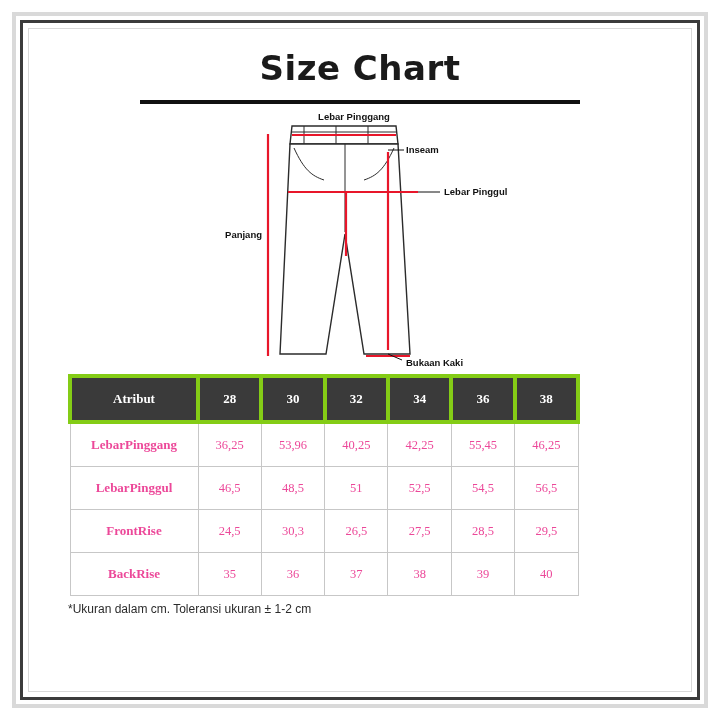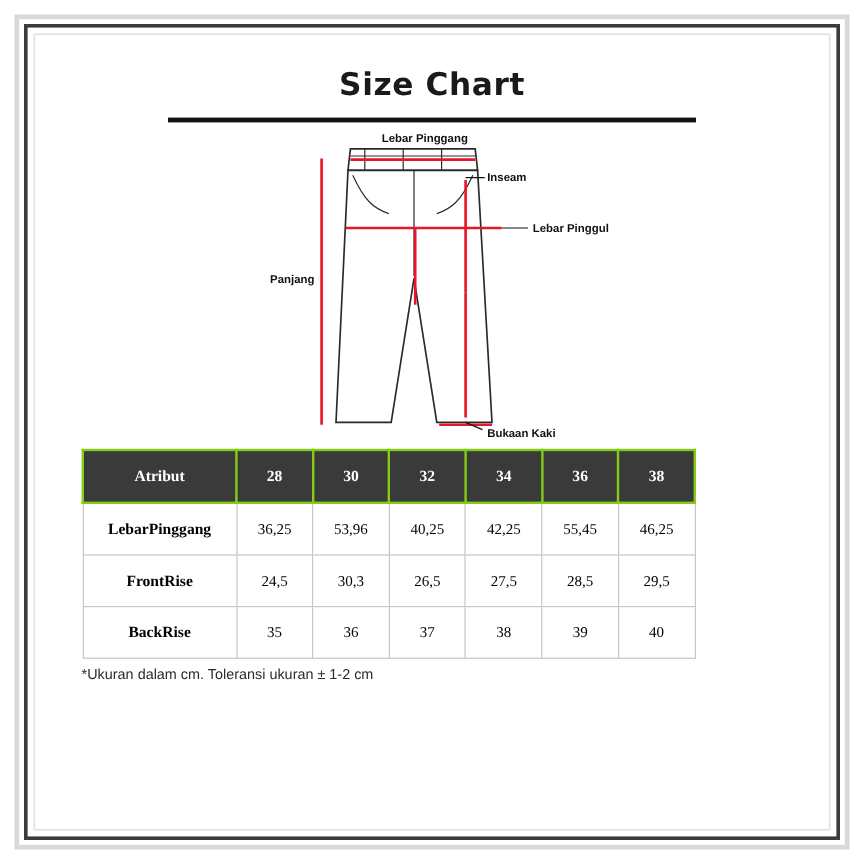--- a/index.html
+++ b/index.html
@@ -50,25 +50,25 @@
   }
   .content {
     position: absolute;
     left: 36px;
     top: 36px;
     right: 36px;
     bottom: 36px;
   }
   .title {
     text-align: center;
-    font-size: 26px;
+    font-size: 34px;
     font-weight: bold;
     letter-spacing: 0.5px;
     color: #1a1a1a;
-    margin-top: 20px;
+    margin-top: 12px;
     font-family: "DejaVu Sans", sans-serif;
   }
   .title-rule {
     width: 440px;
     height: 4px;
     background: #111111;
     margin: 12px auto 0 auto;
   }
 
   
@@ -90,29 +90,29 @@
   table.size-table {
     border-collapse: collapse;
     width: 100%;
     table-layout: fixed;
   }
   table.size-table th,
   table.size-table td {
     border: 1px solid #c7c7c7;
     text-align: center;
     font-size: 12.5px;
-    color: #000000;
+    color: #ec4899;
     height: 40px;
     font-family: "Liberation Serif", serif;
   }
   table.size-table thead th {
     background: #3a3a3a;
     color: #ffffff;
     font-weight: bold;
-    border: 2px solid #84cc16;
+    border: 4px solid #84cc16;
     font-size: 13px;
     font-family: "Liberation Serif", serif;
   }
   table.size-table tbody td.attr {
     font-weight: bold;
     font-size: 13px;
   }
   table.size-table col.c0 { width: 128px; }
   .note {
     margin-top: 6px;
@@ -217,20 +217,29 @@
         <tr>
           <td class="attr">LebarPinggang</td>
           <td>36,25</td>
           <td>53,96</td>
           <td>40,25</td>
           <td>42,25</td>
           <td>55,45</td>
           <td>46,25</td>
         </tr>
         <tr>
+          <td class="attr">LebarPinggul</td>
+          <td>46,5</td>
+          <td>48,5</td>
+          <td>51</td>
+          <td>52,5</td>
+          <td>54,5</td>
+          <td>56,5</td>
+        </tr>
+        <tr>
           <td class="attr">FrontRise</td>
           <td>24,5</td>
           <td>30,3</td>
           <td>26,5</td>
           <td>27,5</td>
           <td>28,5</td>
           <td>29,5</td>
         </tr>
         <tr>
           <td class="attr">BackRise</td>

